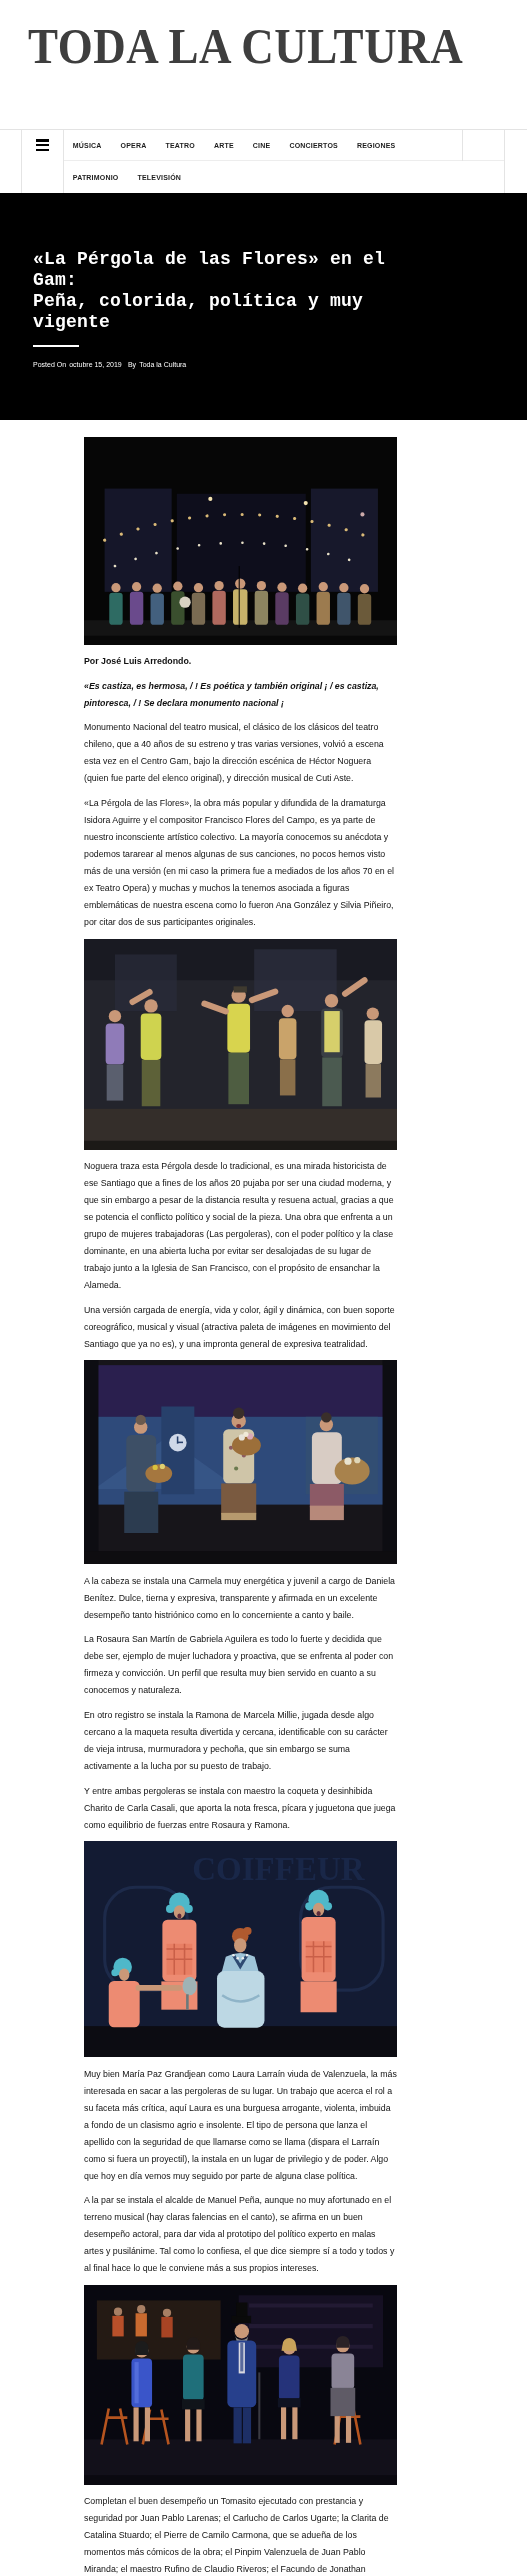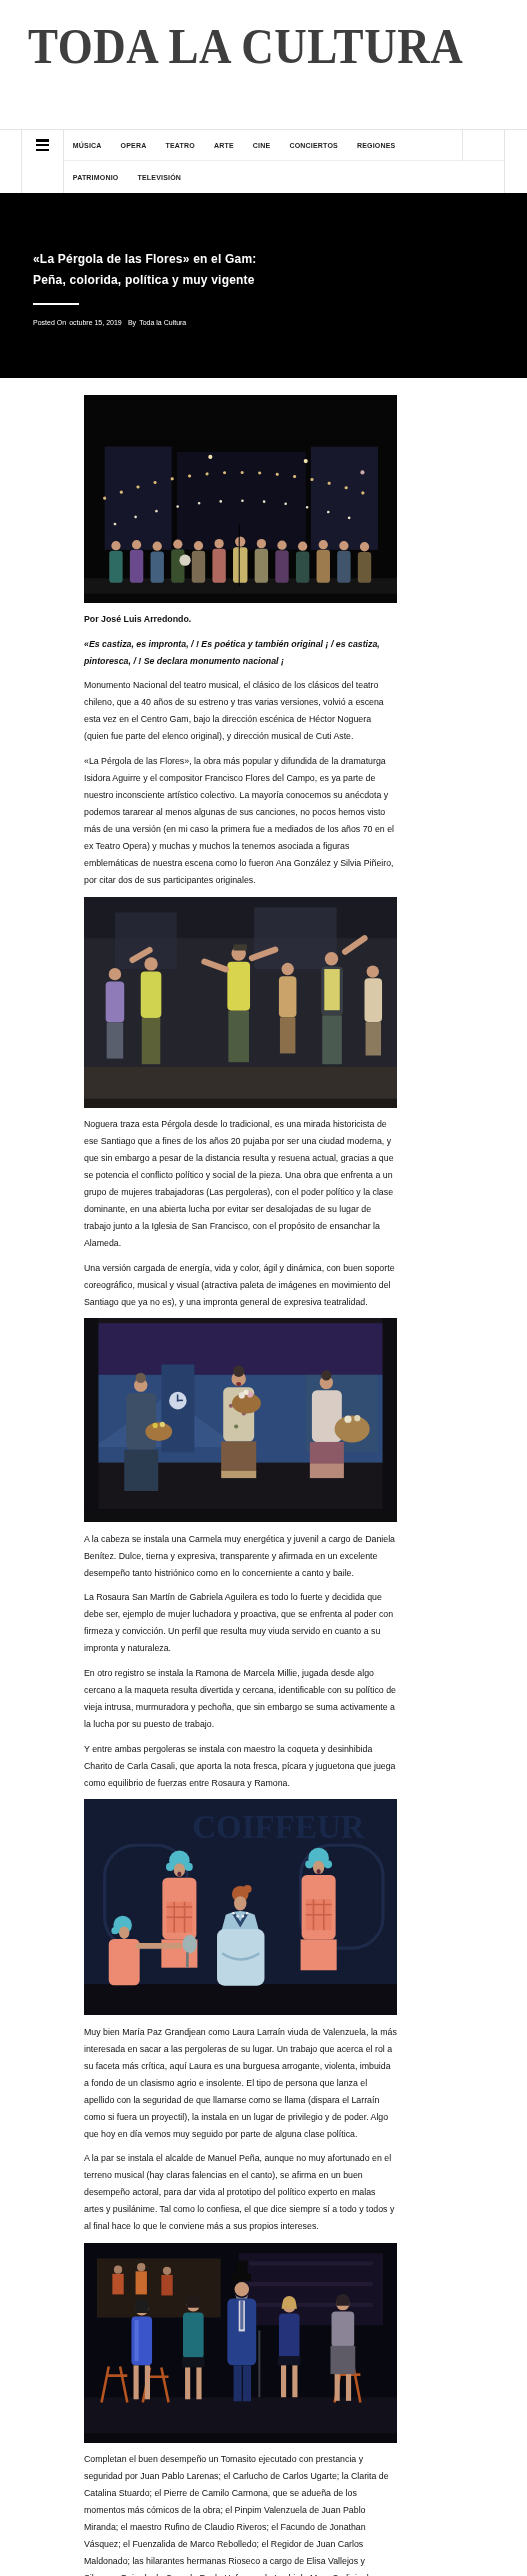--- a/index.html
+++ b/index.html
@@ -24,22 +24,22 @@
   .burger-cell span { display:block; width:13.4px; height:2.1px; background:#000; margin:1.3px 0; }
   .nav-row1 { grid-column:2; border-bottom:0.5px solid #ededed; display:flex; align-items:center;
               padding-left:8.8px; position:relative; }
   .nav-row1 .vdiv { position:absolute; right:41px; top:0; height:31px; border-right:0.5px solid #e4e4e4; }
   .nav-row2 { grid-column:2; display:flex; align-items:center; padding-left:8.8px; }
   .nav-item { font-size:7px; font-weight:bold; color:#1d1d1d; letter-spacing:0.2px;
               margin-right:19px; cursor:pointer; white-space:nowrap; }
 
   
   .hero { background:#000; color:#fff; padding:56px 103px 52px 33px; }
-  .hero h2 { margin:0; font-family:Liberation Sans, sans-serif; font-weight:bold;
-             font-size:12px; line-height:21px; letter-spacing:0.2px; }
+  .hero h2 { margin:0; font-family:Liberation Mono, monospace; font-weight:bold;
+             font-size:18px; line-height:21px; letter-spacing:0.2px; }
   .hero-underline { width:46px; height:1.5px; background:#fff; margin-top:12.4px; }
   .hero-meta { margin-top:14px; font-size:7px; color:#fff; }
   .hero-meta .date { margin-left:3.1px; }
   .hero-meta .byp { margin-left:6.2px; }
   .hero-meta .author { margin-left:3.1px; }
 
   
   .content { margin:17px 0 20.6px 84px; width:313px; font-size:8.8px; line-height:17px; color:#111; }
   .content p { margin:0 0 7.7px 0; }
   .byline { font-weight:bold; }
@@ -131,21 +131,21 @@
         <circle class="sk" cx="504" cy="292" r="9"></circle>
           <rect x="491" y="302" width="26" height="62" rx="6" fill="#40556b"></rect>
         <circle class="sk" cx="544" cy="294" r="9"></circle>
           <rect x="531" y="304" width="26" height="60" rx="6" fill="#6b5a3a"></rect>
       </g>
       <rect x="300" y="250" width="2" height="120" fill="#000"></rect>
       <rect y="385" width="607" height="18" fill="#000" opacity=".6"></rect>
     </svg>
 
     <p class="byline">Por José Luis Arredondo.</p>
-    <p class="quote">«Es castiza, es impronta, / ! Es poética y también original ¡ / es castiza, pintoresca, / ! Se declara monumento nacional ¡</p>
+    <p class="quote">«Es castiza, es hermosa, / ! Es poética y también original ¡ / es castiza, pintoresca, / ! Se declara monumento nacional ¡</p>
     <p>Monumento Nacional del teatro musical, el clásico de los clásicos del teatro chileno, que a 40 años de su estreno y tras varias versiones, volvió a escena esta vez en el Centro Gam, bajo la dirección escénica de Héctor Noguera (quien fue parte del elenco original), y dirección musical de Cuti Aste.</p>
     <p>«La Pérgola de las Flores», la obra más popular y difundida de la dramaturga Isidora Aguirre y el compositor Francisco Flores del Campo, es ya parte de nuestro inconsciente artístico colectivo. La mayoría conocemos su anécdota y podemos tararear al menos algunas de sus canciones, no pocos hemos visto más de una versión (en mi caso la primera fue a mediados de los años 70 en el ex Teatro Opera) y muchas y muchos la tenemos asociada a figuras emblemáticas de nuestra escena como lo fueron Ana González y Silvia Piñeiro, por citar dos de sus participantes originales.</p>
 
     <svg class="photo ph2" viewBox="0 0 607 410" preserveAspectRatio="none">
       <rect width="607" height="410" fill="#23242c"></rect>
       <rect x="0" y="0" width="607" height="80" fill="#191a22"></rect>
       <rect x="330" y="20" width="160" height="120" fill="#2e3040" opacity=".7"></rect>
       <rect x="60" y="30" width="120" height="110" fill="#2a2c3a" opacity=".7"></rect>
       <rect y="330" width="607" height="80" fill="#342e2a"></rect>
       <g>
@@ -219,22 +219,22 @@
         <rect x="438" y="240" width="66" height="45" fill="#8c5a66"></rect>
           <rect x="438" y="282" width="66" height="28" fill="#b7897a"></rect>
         <ellipse cx="520" cy="215" rx="34" ry="26" fill="#a8824c"></ellipse>
           <circle cx="512" cy="196" r="7" fill="#e9e3d0"></circle>
           <circle cx="530" cy="194" r="6" fill="#dfd6b8"></circle>
       </g>
       <rect y="370" width="607" height="25" fill="#0e0d10"></rect>
     </svg>
 
     <p>A la cabeza se instala una Carmela muy energética y juvenil a cargo de Daniela Benítez. Dulce, tierna y expresiva, transparente y afirmada en un excelente desempeño tanto histriónico como en lo concerniente a canto y baile.</p>
-    <p>La Rosaura San Martín de Gabriela Aguilera es todo lo fuerte y decidida que debe ser, ejemplo de mujer luchadora y proactiva, que se enfrenta al poder con firmeza y convicción. Un perfil que resulta muy viuda servido en cuanto a su impronta y naturaleza.</p>
-    <p>En otro registro se instala la Ramona de Marcela Millie, jugada desde algo cercano a la maqueta resulta divertida y cercana, identificable con su político de vieja intrusa, murmuradora y pechoña, que sin embargo se suma activamente a la lucha por su puesto de trabajo.</p>
+    <p>La Rosaura San Martín de Gabriela Aguilera es todo lo fuerte y decidida que debe ser, ejemplo de mujer luchadora y proactiva, que se enfrenta al poder con firmeza y convicción. Un perfil que resulta muy bien servido en cuanto a su conocemos y naturaleza.</p>
+    <p>En otro registro se instala la Ramona de Marcela Millie, jugada desde algo cercano a la maqueta resulta divertida y cercana, identificable con su carácter de vieja intrusa, murmuradora y pechoña, que sin embargo se suma activamente a la lucha por su puesto de trabajo.</p>
     <p>Y entre ambas pergoleras se instala con maestro la coqueta y desinhibida Charito de Carla Casali, que aporta la nota fresca, pícara y juguetona que juega como equilibrio de fuerzas entre Rosaura y Ramona.</p>
 
     <svg class="photo ph4" viewBox="0 0 607 420" preserveAspectRatio="none" style="font-size:17px">
       <rect width="607" height="420" fill="#131b33"></rect>
       <text x="210" y="75" font-family="Liberation Serif,serif" font-size="64" font-weight="bold" fill="#1b2a4e" opacity=".8">COIFFEUR</text>
       <rect x="40" y="90" width="160" height="200" rx="60" fill="none" stroke="#1d2a4a" stroke-width="6"></rect>
       <rect x="420" y="90" width="160" height="200" rx="60" fill="none" stroke="#1d2a4a" stroke-width="6"></rect>
       <rect y="360" width="607" height="60" fill="#0c0c12"></rect>
       <g>
         <circle cx="185" cy="120" r="20" fill="#4fb8c9"></circle>

